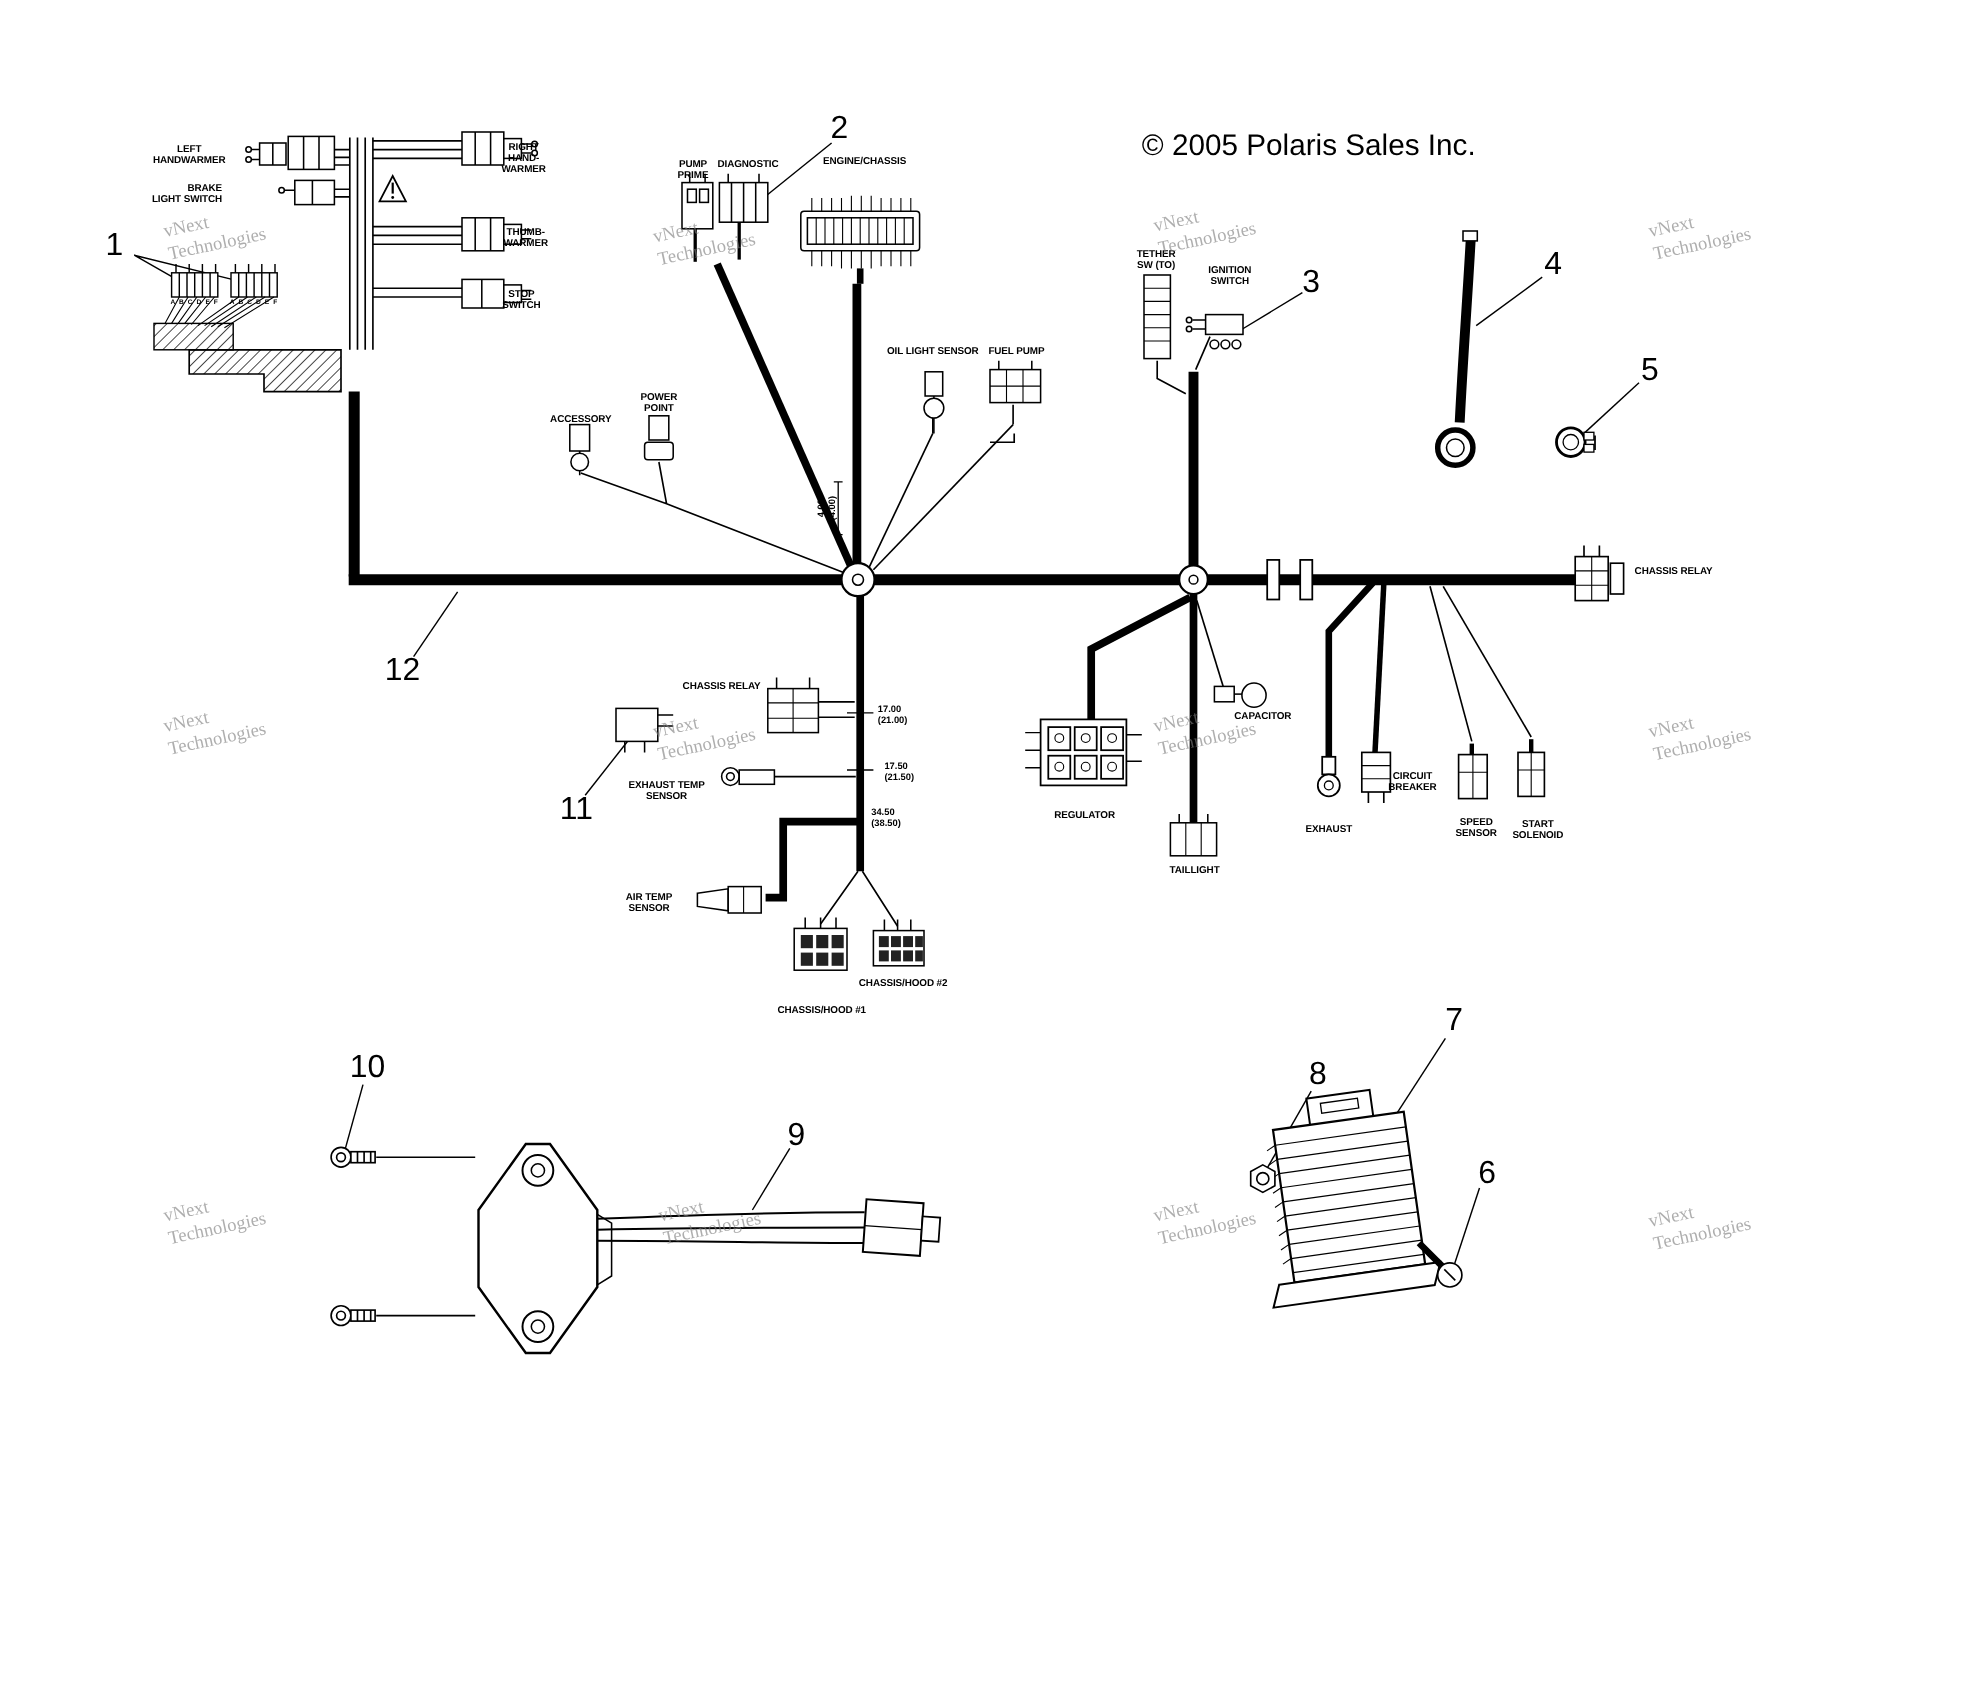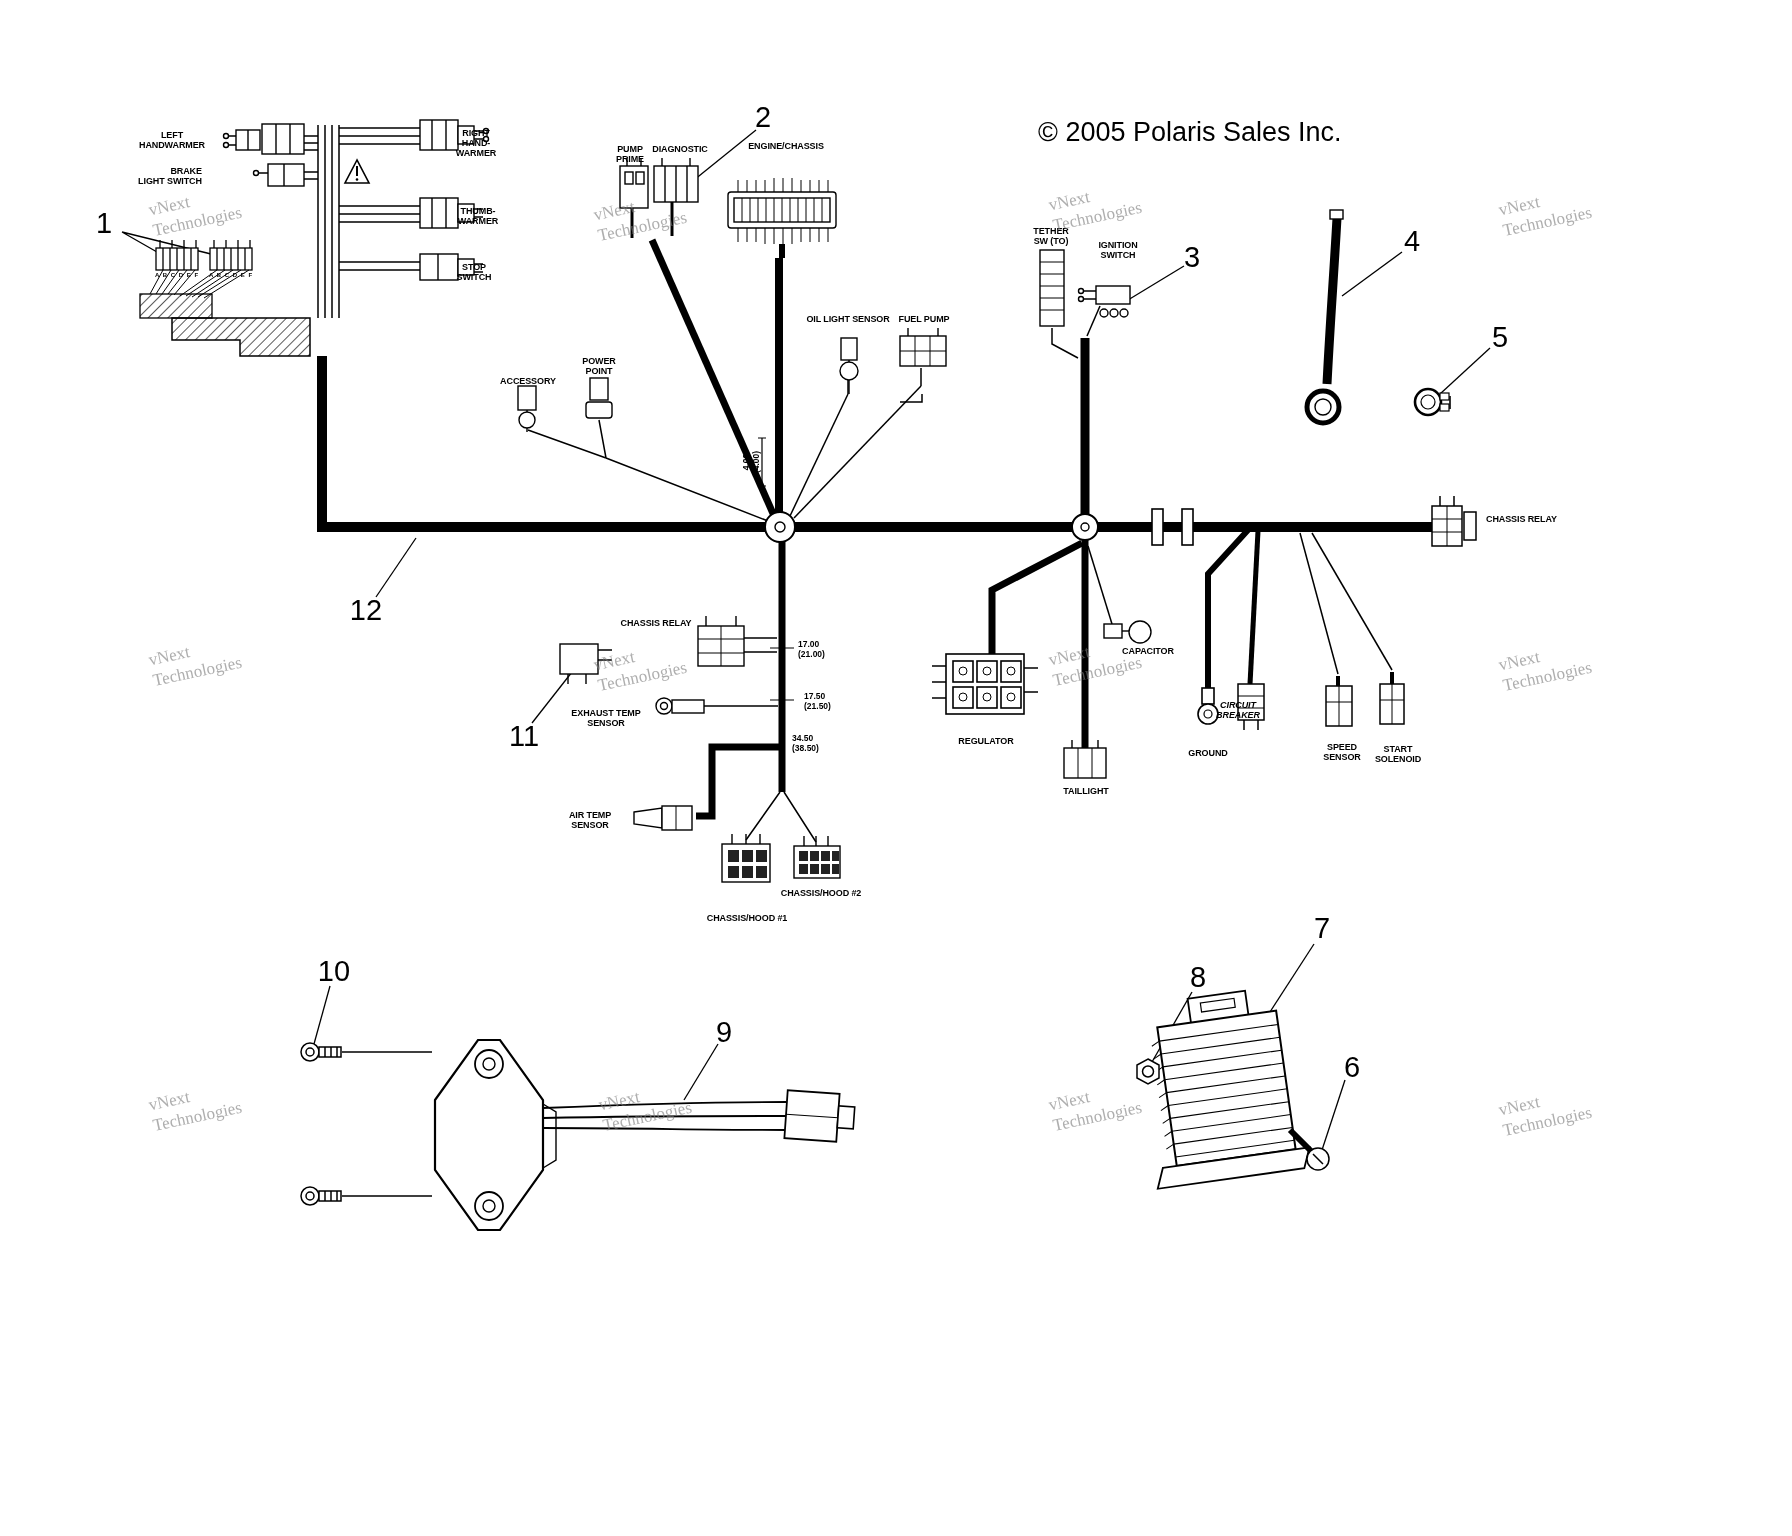--- a/index.html
+++ b/index.html
@@ -393,22 +393,22 @@
 <div class="lbl" style="left:656px;top:618px;">CHASSIS RELAY</div>
 <div class="lbl" style="left:606px;top:708px;">EXHAUST TEMP
 SENSOR</div>
 <div class="lbl" style="left:590px;top:810px;">AIR TEMP
 SENSOR</div>
 <div class="lbl" style="left:747px;top:888px;margin-top:25px;">CHASSIS/HOOD #1</div>
 <div class="lbl" style="left:821px;top:888px;">CHASSIS/HOOD #2</div>
 <div class="lbl" style="left:986px;top:736px;">REGULATOR</div>
 <div class="lbl" style="left:1148px;top:646px;">CAPACITOR</div>
 <div class="lbl" style="left:1086px;top:786px;">TAILLIGHT</div>
-<div class="lbl" style="left:1208px;top:748px;">GROUND</div>
-<div class="lbl" style="left:1238px;top:700px;font-style:italic;">CIRCUIT
+<div class="lbl" style="left:1208px;top:748px;">EXHAUST</div>
+<div class="lbl" style="left:1284px;top:700px;">CIRCUIT
 BREAKER</div>
 <div class="lbl" style="left:1342px;top:742px;">SPEED
 SENSOR</div>
 <div class="lbl" style="left:1398px;top:744px;">START
 SOLENOID</div>
 <div class="lbl la" style="left:1486px;top:514px;">CHASSIS RELAY</div>
 
 <div class="pins" style="left:177px;top:272px;">A B C D E F</div>
 <div class="pins" style="left:231px;top:272px;">A B C D E F</div>
 

